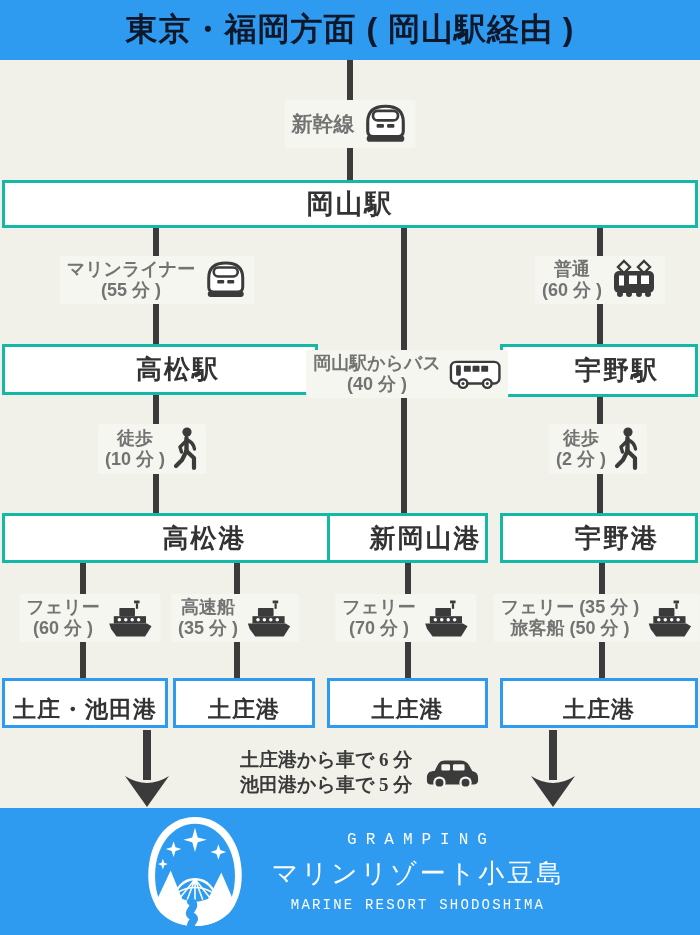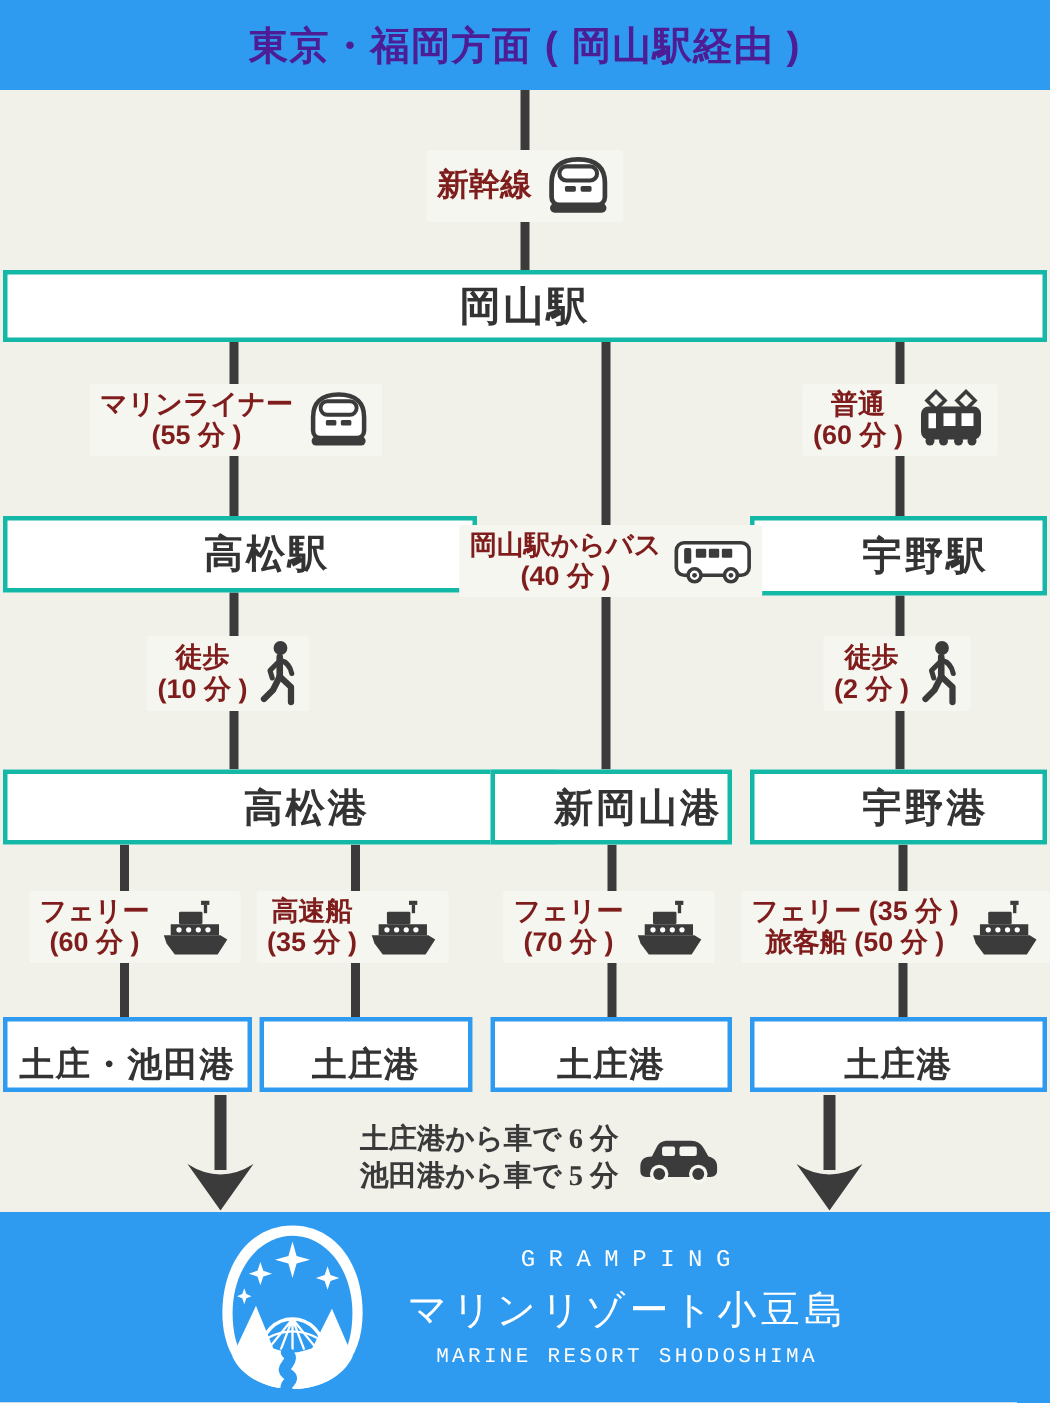--- a/index.html
+++ b/index.html
@@ -6,37 +6,37 @@
   .page{
     position:relative;width:700px;height:935px;overflow:hidden;
     background:#F1F1EA;
     font-family:"Liberation Sans","DejaVu Sans",sans-serif;
     color:#333;
   }
   .banner{
     position:absolute;left:0;top:0;width:700px;height:60px;
     background:#2F9BF0;display:flex;align-items:center;justify-content:center;
   }
-  .banner .t{color:#4c1d95;font-size:26px;font-weight:bold;letter-spacing:1px;}
+  .banner .t{color:#0f172a;font-size:32px;font-weight:bold;letter-spacing:1px;}
   .vline{position:absolute;width:6px;background:#3B3B3B;}
   .node{
     position:absolute;box-sizing:border-box;background:#fff;
     border:3px solid #14b8a6;display:flex;align-items:center;justify-content:center;
     font-weight:bold;color:#333;letter-spacing:2px;
   }
   .node.big{font-size:27px;}
   .node.mid{font-size:26px;padding-left:36px;}
   .node.dest{border-color:#2F9BF0;font-size:23px;letter-spacing:1px;align-items:flex-end;}
   .leg{
     position:absolute;transform:translateX(-50%);
     display:flex;align-items:center;gap:8px;
     background:#F6F6F0;padding:3px 7px;border-radius:2px;
   }
   .leg .txt{
-    text-align:center;font-weight:bold;font-size:18px;line-height:1.16;color:#7f1d1d;
+    text-align:center;font-weight:bold;font-size:18px;line-height:1.16;color:#737373;
     white-space:nowrap;
   }
   .leg.shink .txt{font-size:21px;}
   .icn{flex:0 0 auto;display:block;}
   .arrow-shaft{position:absolute;width:8px;background:#3B3B3B;}
   .arrow-head{position:absolute;}
   .carnote{
     position:absolute;display:flex;align-items:center;gap:12px;font-family:Liberation Serif, serif;
   }
   .carnote .txt{font-weight:bold;font-size:19px;line-height:1.3;color:#3A3A3A;text-align:center;white-space:nowrap;}

